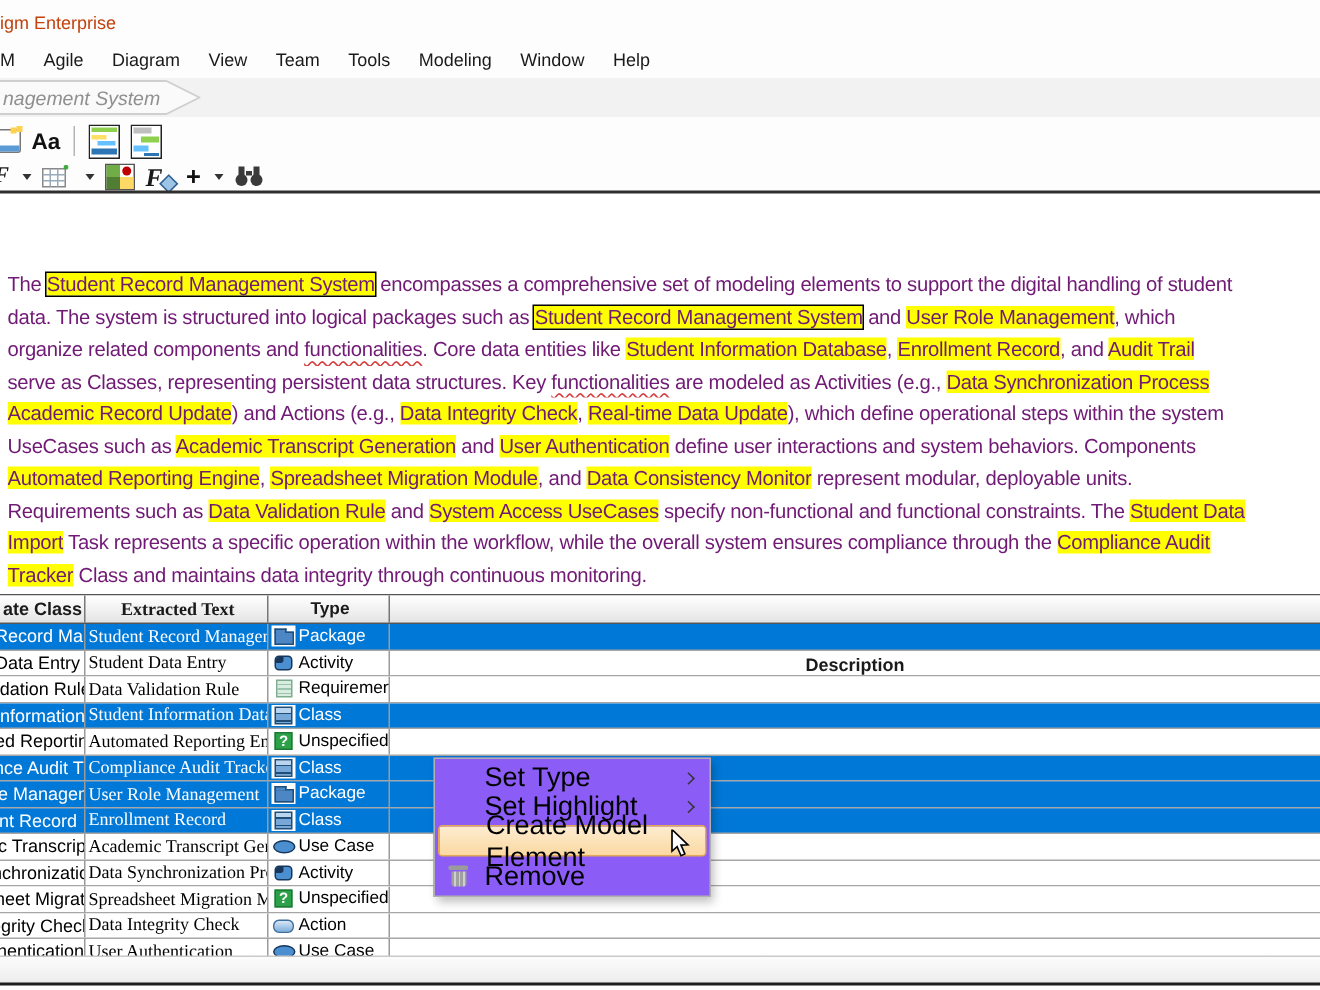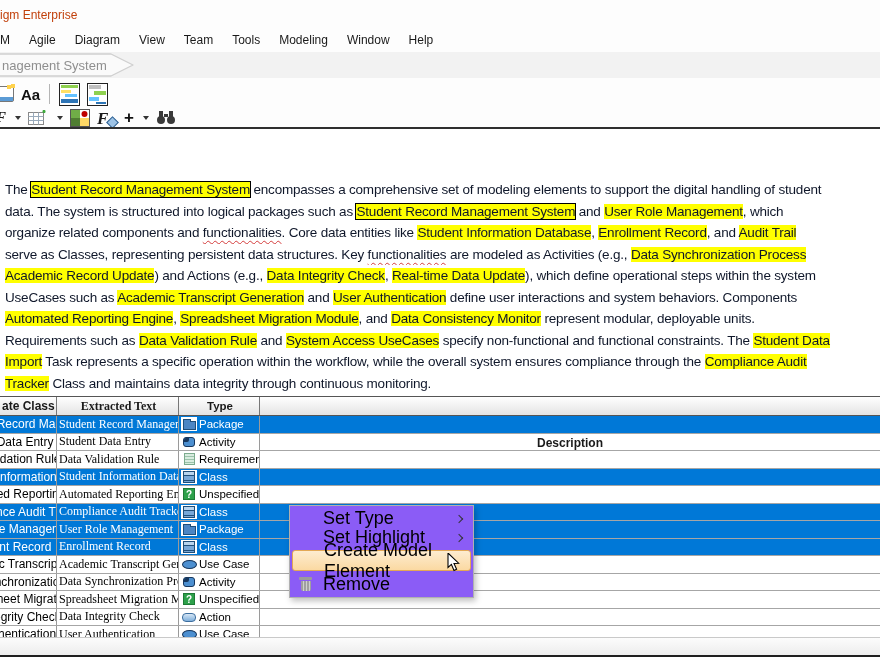--- a/index.html
+++ b/index.html
@@ -7,21 +7,21 @@
        font-family:"Liberation Sans",sans-serif;color:#1a1a1a;}
 
   
   .titlebar{position:absolute;top:0;left:0;width:100%;height:28px;background:#fdfdfd;}
   .title-text{position:absolute;left:0;top:8px;font-size:12px;color:#c2410c;}
   .menubar{position:absolute;top:28px;left:0;width:100%;height:24px;background:#fdfdfd;
            display:flex;align-items:center;gap:19px;font-size:12px;}
   .menu-item{cursor:default;}
   .tabbar{position:absolute;top:52px;left:0;width:100%;height:26px;background:#f2f2f2;}
   .tab{position:absolute;left:0;top:1px;width:140px;height:24px;}
-  .tab-label{position:absolute;left:2px;top:5px;font-size:13px;color:#8f8f8f;white-space:nowrap;}
+  .tab-label{position:absolute;left:2px;top:5px;font-size:13px;color:#8f8f8f;white-space:nowrap;font-style:italic;}
   .toolbar{position:absolute;top:78px;left:0;width:100%;height:49px;background:#fdfdfd;}
   .tb-row1{position:absolute;top:3px;left:0;height:26px;display:flex;align-items:center;gap:7px;justify-content:space-between;}
   .tb-row2{position:absolute;top:30px;left:0;height:19px;display:flex;align-items:center;gap:7px;}
   .toolbar-rule{position:absolute;top:49px;left:0;width:100%;height:2px;background:#2f2f2f;}
   .tb-sep{width:1px;height:20px;background:#b5b5b5;margin:0 2px;}
   .glyph-font{font-size:15px;font-weight:bold;color:#111;}
   .glyph-field{font-size:15px;font-style:italic;font-family:"Liberation Serif",serif;
                font-weight:bold;margin-left:-4px;}
   .glyph-add{font-size:17px;font-weight:bold;color:#111;}
   .caret-down{width:0;height:0;border-left:3px solid transparent;border-right:3px solid transparent;
@@ -30,21 +30,21 @@
              position:relative;border-radius:2px;}
   .icon-card::after{content:"";position:absolute;left:0;bottom:0;width:100%;height:4px;background:#5b9bd5;}
   .icon-card::before{content:"";position:absolute;right:-2px;top:-3px;width:4px;height:4px;
              background:#ffd24d;box-shadow:-4px 1px 0 #ffd24d;}
   .icon-formula{position:relative;width:20px;height:18px;}
   .icon-formula .f{font-family:"Liberation Serif",serif;font-style:italic;font-weight:bold;font-size:17px;}
   .icon-formula .dia{position:absolute;right:0;bottom:0;width:7px;height:7px;background:#9dc3e6;
                      border:1px solid #2e5f8f;transform:rotate(45deg);}
 
   
-  .doc{position:absolute;left:5px;top:179px;width:875px;font-size:13.5px;letter-spacing:-0.2px;color:#0f172a;}
+  .doc{position:absolute;left:5px;top:179px;width:875px;font-size:13.5px;letter-spacing:-0.2px;color:#701a75;}
   .text-line{white-space:nowrap;overflow:hidden;height:21.5px;line-height:21.5px;}
   .hl{background:#ffff00;}
   .box{outline:1px solid #000;}
   .sq{text-decoration:underline;text-decoration-style:wavy;text-decoration-color:#d43c3c;
       text-decoration-thickness:1px;text-underline-offset:3px;}
 
   
   .vtable{position:absolute;top:396px;left:0;width:880px;border-top:1px solid #555;}
   .thead{display:flex;height:18px;background:linear-gradient(#ffffff,#e4e4e4);
          border-bottom:1px solid #555;font-weight:bold;font-size:12px;}

